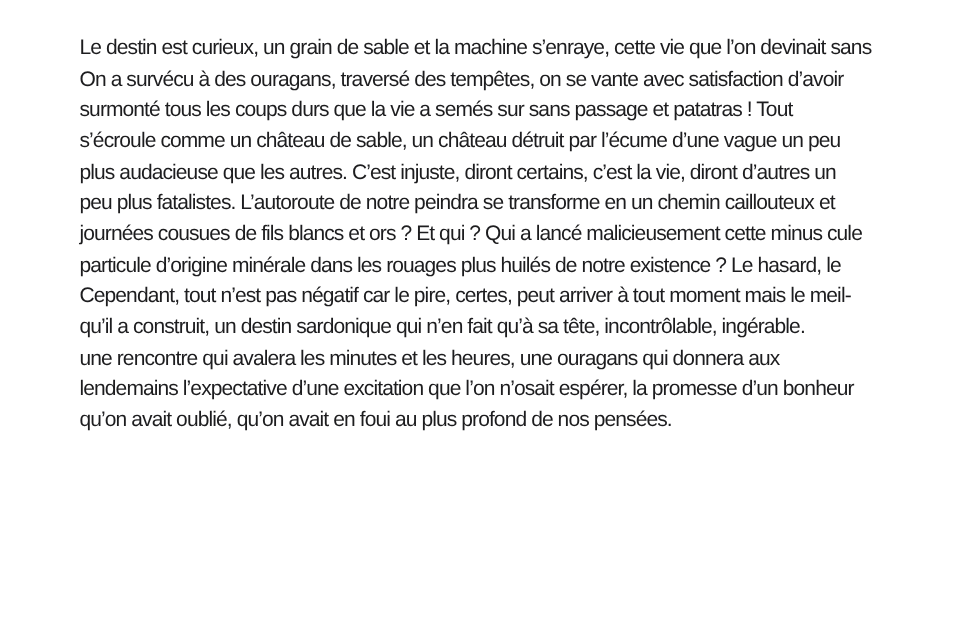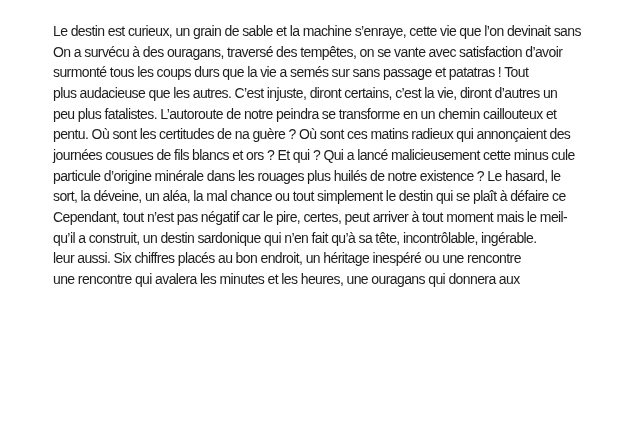--- a/index.html
+++ b/index.html
@@ -29,23 +29,23 @@
     text-align: left;
   }
 </style>
 </head>
 <body>
 
 <div class="document-page">
   <div class="text-line">Le destin est curieux, un grain de sable et la machine s’enraye, cette vie que l’on devinait sans</div>
   <div class="text-line">On a survécu à des ouragans, traversé des tempêtes, on se vante avec satisfaction d’avoir</div>
   <div class="text-line">surmonté tous les coups durs que la vie a semés sur sans passage et patatras ! Tout</div>
+  <div class="text-line">s’écroule comme un château de sable, un château détruit par l’écume d’une vague un peu</div>
   <div class="text-line">plus audacieuse que les autres. C’est injuste, diront certains, c’est la vie, diront d’autres un</div>
   <div class="text-line">peu plus fatalistes. L’autoroute de notre peindra se transforme en un chemin caillouteux et</div>
-  <div class="text-line">pentu. Où sont les certitudes de na guère ? Où sont ces matins radieux qui annonçaient des</div>
   <div class="text-line">journées cousues de fils blancs et ors ? Et qui ? Qui a lancé malicieusement cette minus cule</div>
   <div class="text-line">particule d’origine minérale dans les rouages plus huilés de notre existence ? Le hasard, le</div>
-  <div class="text-line">sort, la déveine, un aléa, la mal chance ou tout simplement le destin qui se plaît à défaire ce</div>
   <div class="text-line">Cependant, tout n’est pas négatif car le pire, certes, peut arriver à tout moment mais le meil-</div>
   <div class="text-line">qu’il a construit, un destin sardonique qui n’en fait qu’à sa tête, incontrôlable, ingérable.</div>
-  <div class="text-line">leur aussi. Six chiffres placés au bon endroit, un héritage inespéré ou une rencontre</div>
   <div class="text-line">une rencontre qui avalera les minutes et les heures, une ouragans qui donnera aux</div>
+  <div class="text-line">lendemains l’expectative d’une excitation que l’on n’osait espérer, la promesse d’un bonheur</div>
+  <div class="text-line">qu’on avait oublié, qu’on avait en foui au plus profond de nos pensées.</div>
 </div>
 
 </body></html>

